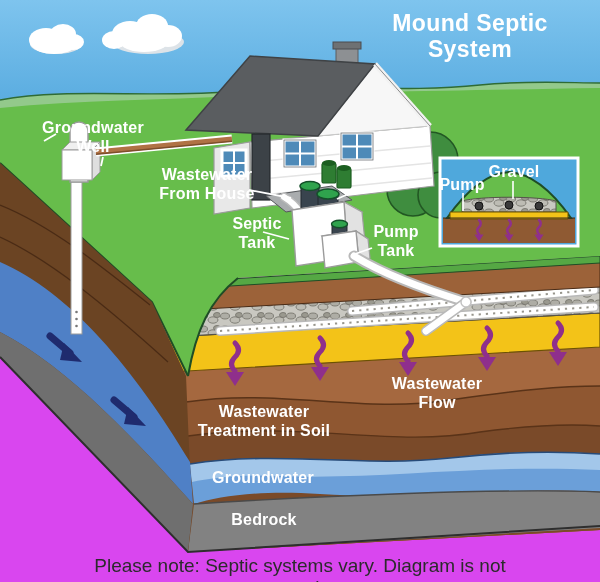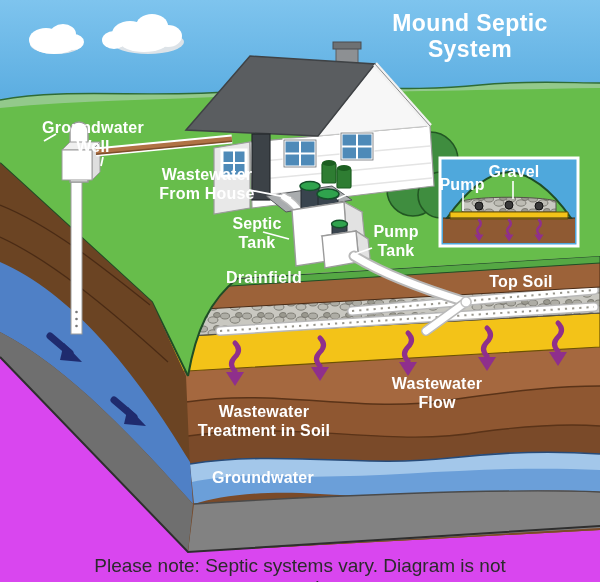--- a/index.html
+++ b/index.html
@@ -241,23 +241,22 @@
 <div class="title" style="left:350px;top:10px;width:240px;">Mound Septic
 System</div>
 <div class="lbl" style="left:33px;top:119px;width:120px;">Groundwater
 Well</div>
 <div class="lbl" style="left:142px;top:166px;width:130px;">Wastewater
 From House</div>
 <div class="lbl" style="left:212px;top:215px;width:90px;">Septic
 Tank</div>
 <div class="lbl" style="left:356px;top:223px;width:80px;">Pump
 Tank</div>
-<div class="lbl" style="left:209px;top:269px;width:110px;">Drainfield</div>
-<div class="lbl" style="left:471px;top:273px;width:100px;">Top Soil</div>
 <div class="lbl" style="left:377px;top:375px;width:120px;">Wastewater
 Flow</div>
 <div class="lbl" style="left:179px;top:403px;width:170px;">Wastewater
 Treatment in Soil</div>
 <div class="lbl" style="left:193px;top:469px;width:140px;">Groundwater</div>
+<div class="lbl" style="left:204px;top:511px;width:120px;">Bedrock</div>
 <div class="lbl" style="left:422px;top:176px;width:80px;">Pump</div>
 <div class="lbl" style="left:474px;top:163px;width:80px;">Gravel</div>
 <div class="note" style="left:90px;top:555px;width:420px;">Please note: Septic systems vary. Diagram is not to scale.</div>
 </div>
 
 </body></html>

